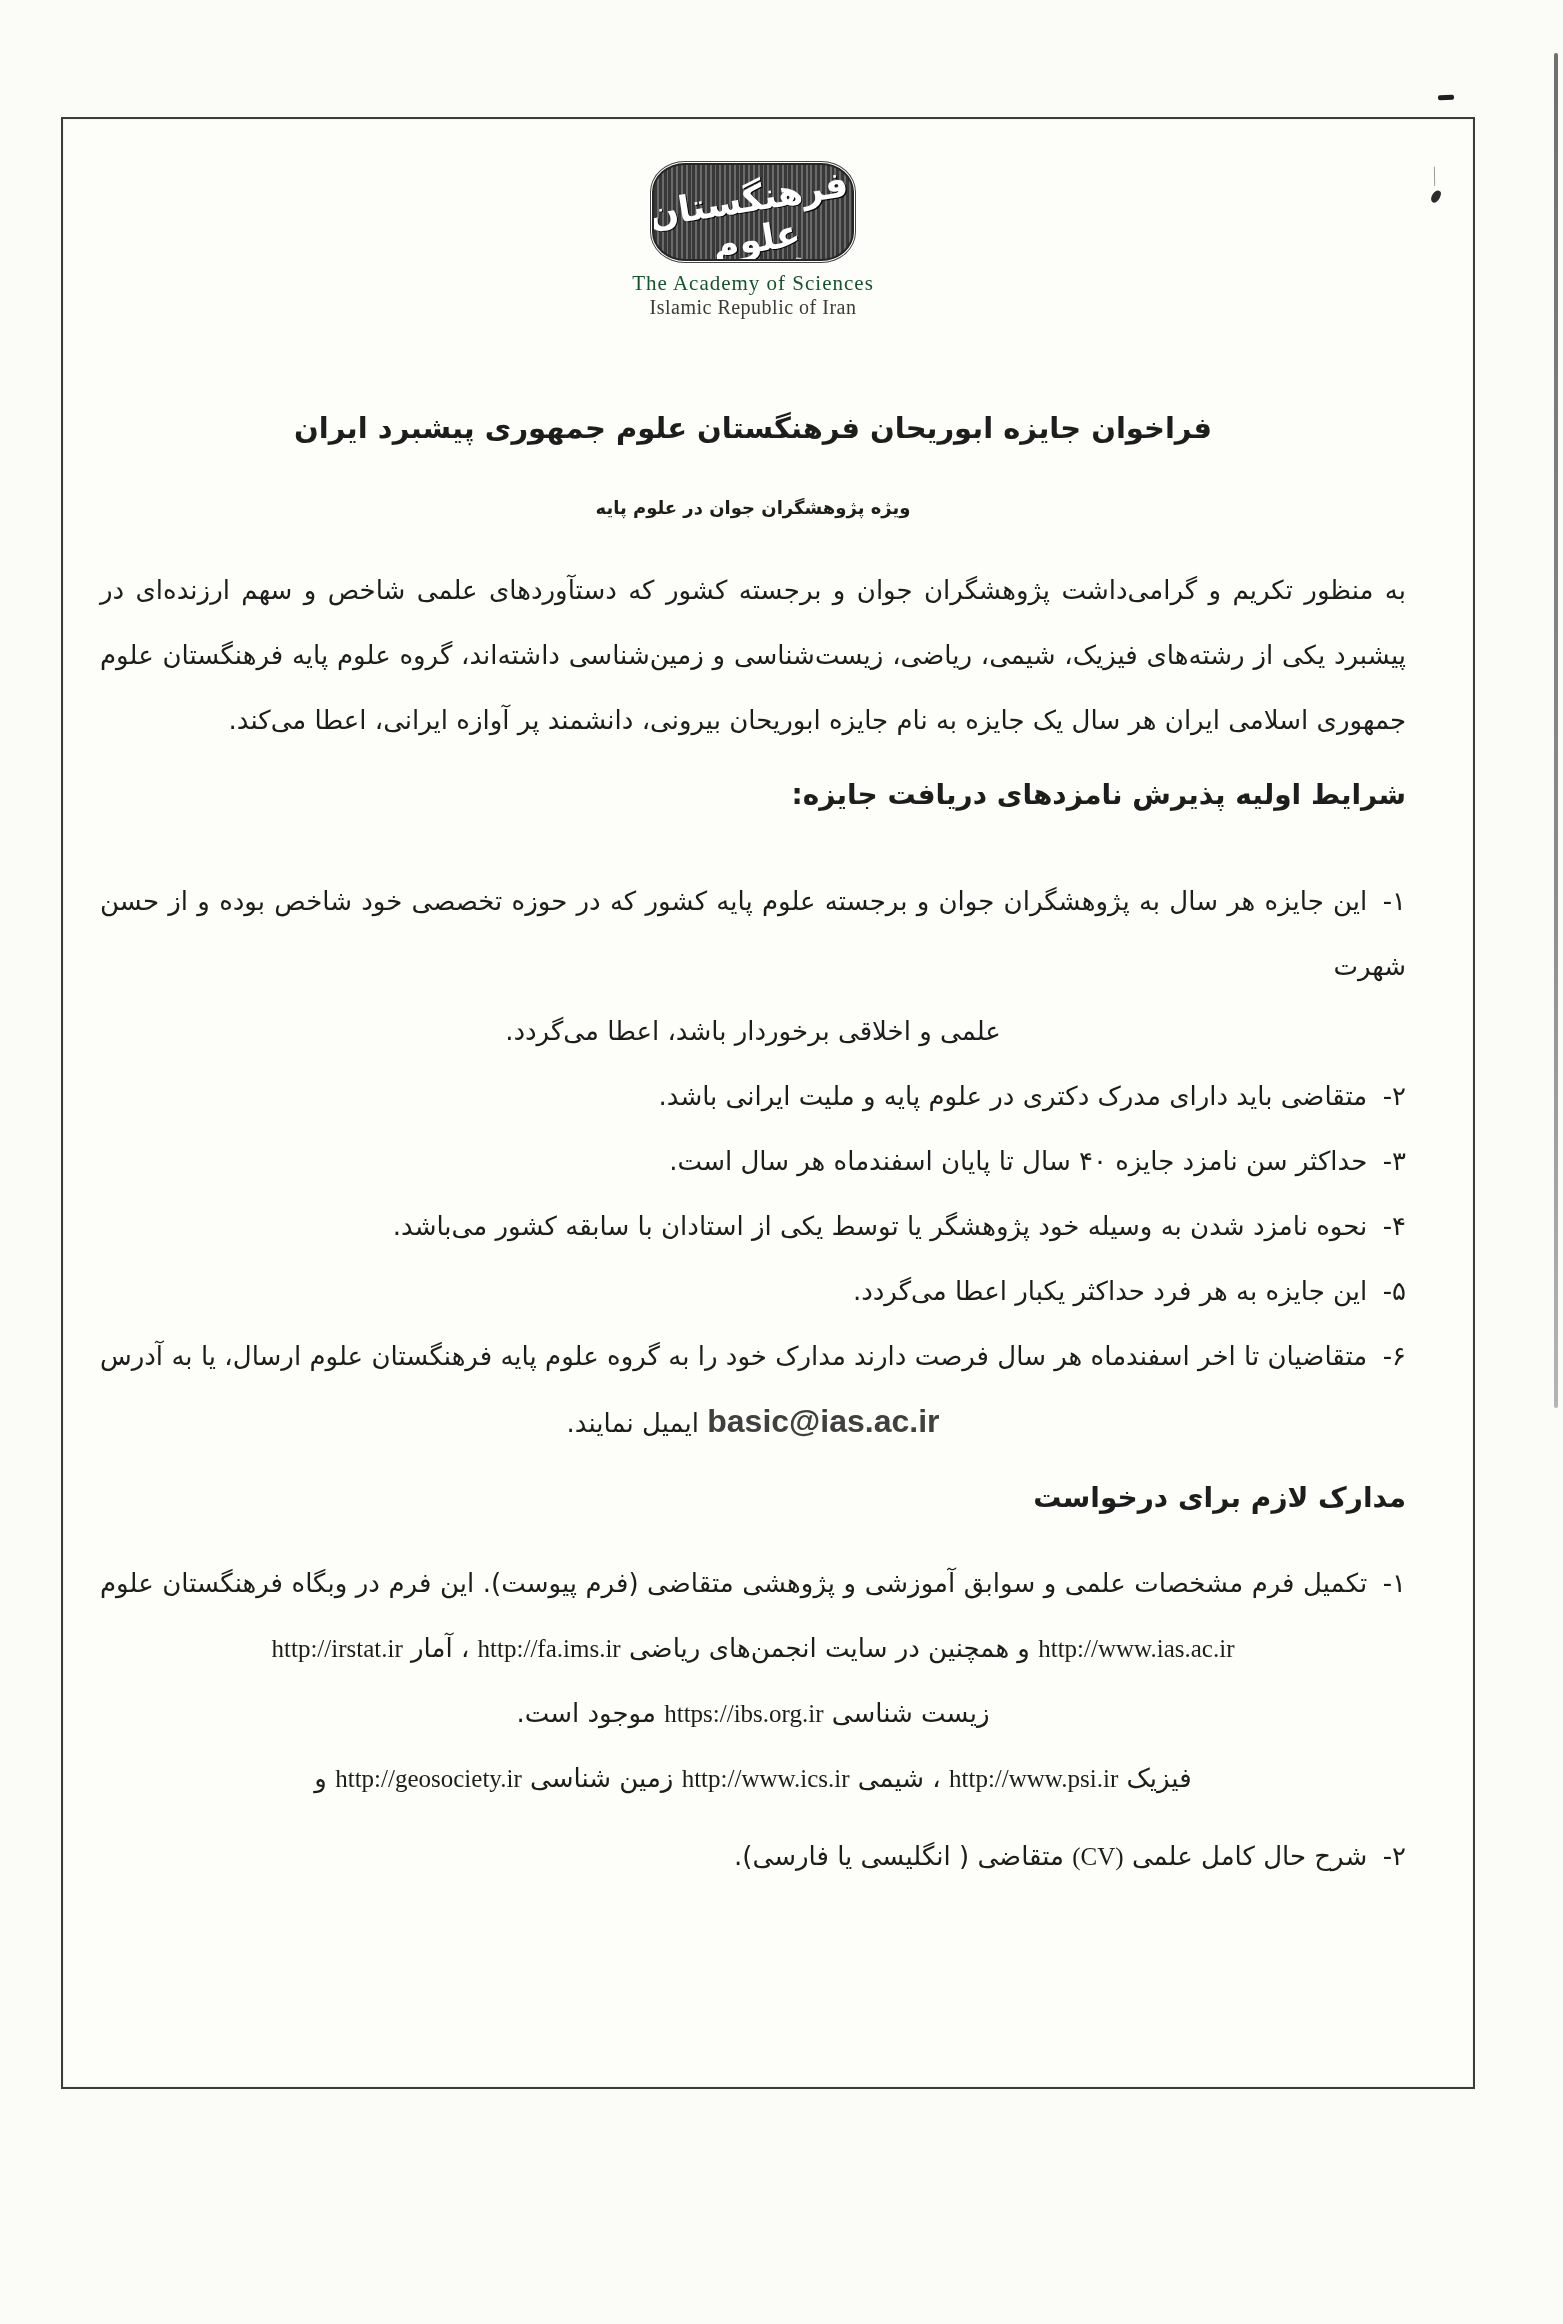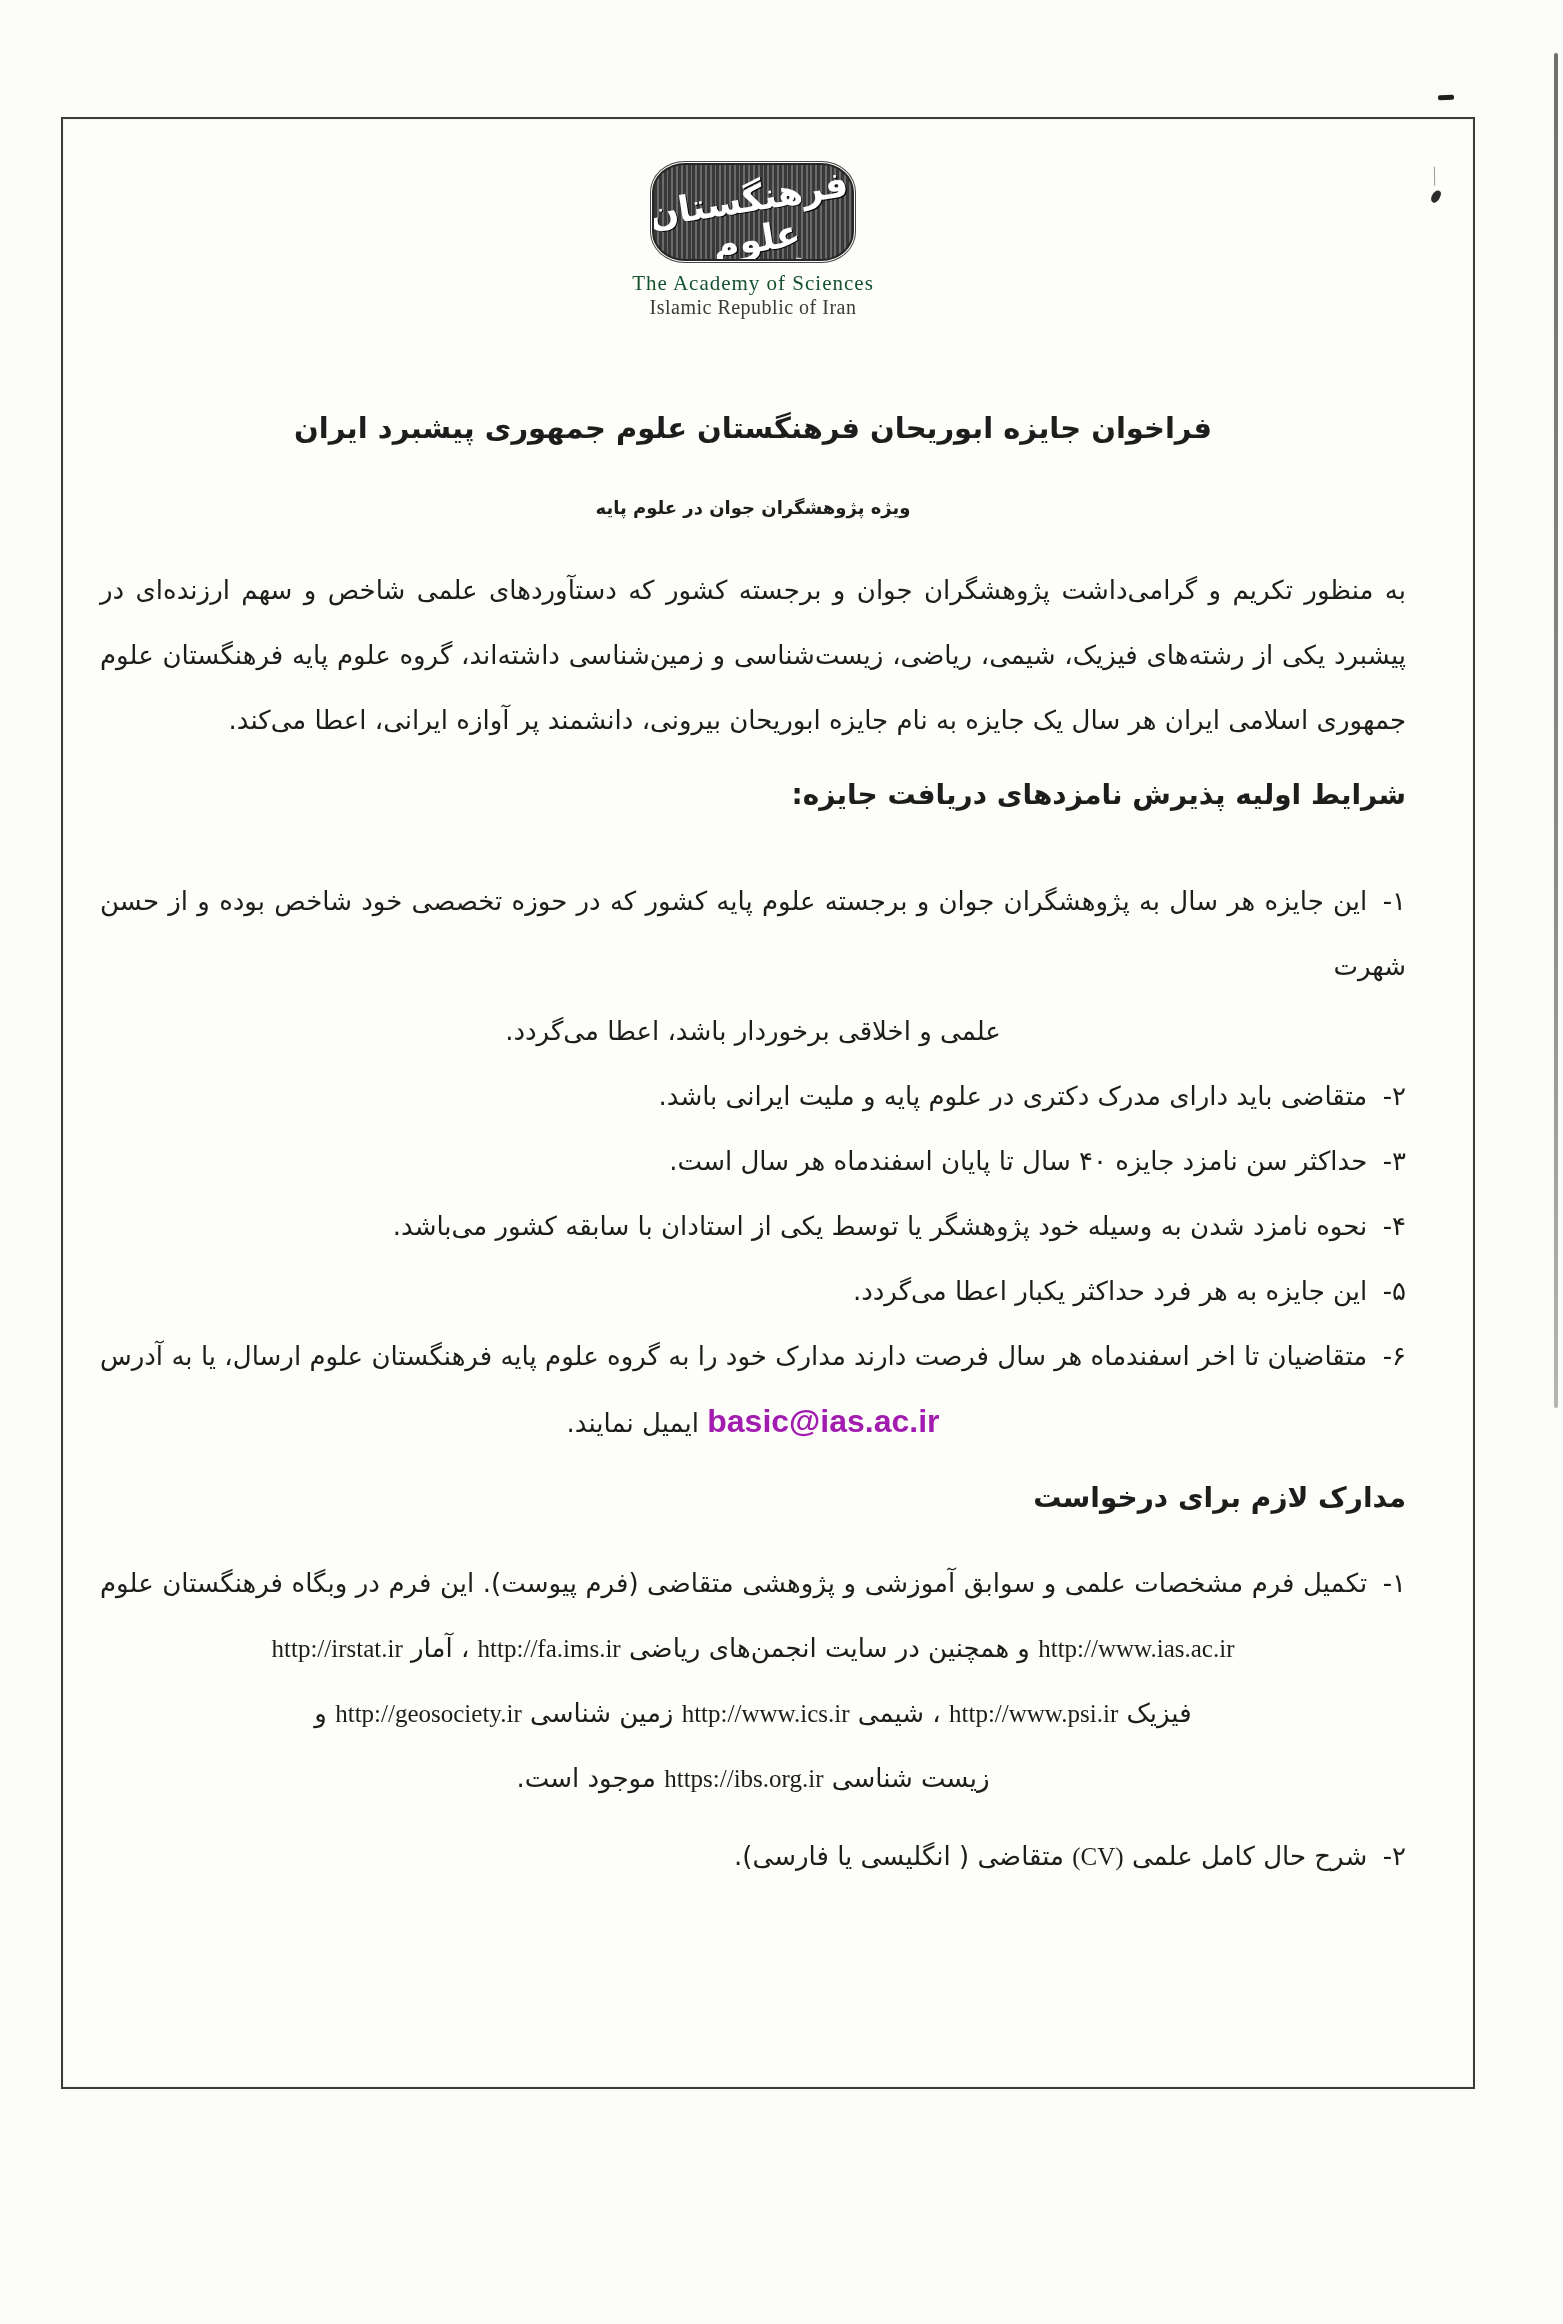--- a/index.html
+++ b/index.html
@@ -97,21 +97,21 @@
   .seg-url{
     font-family:"Liberation Serif","DejaVu Serif",serif;
     font-size:25px;
   }
   .seg-lat{
     font-family:"Liberation Serif","DejaVu Serif",serif;
     font-size:25px;
   }
   .seg-email{
     font-family:"Liberation Sans","DejaVu Sans",sans-serif;
-    font-size:32px;font-weight:bold;color:#a21caf;
+    font-size:32px;font-weight:bold;color:#404040;
   }
   
   .mark-dash{
     position:absolute;left:1438px;top:95px;
     width:16.3px;height:4.8px;background:#1f1f1f;
     border-radius:1.9px;transform:rotate(-3deg);
   }
   .mark-speck{
     position:absolute;left:1432px;top:190px;
     width:7.7px;height:12.5px;background:#2c2c2c;
@@ -159,22 +159,22 @@
         <div class="line l-right"><span class="num">۴-</span><span class="seg-fa">نحوه نامزد شدن به وسیله خود پژوهشگر یا توسط یکی از استادان با سابقه کشور می‌باشد.</span></div>
         <div class="line l-right"><span class="num">۵-</span><span class="seg-fa">این جایزه به هر فرد حداکثر یکبار اعطا می‌گردد.</span></div>
         <div class="line l-fill"><span class="num">۶-</span><span class="seg-fa">متقاضیان تا اخر اسفندماه هر سال فرصت دارند مدارک خود را به گروه علوم پایه فرهنگستان علوم ارسال، یا به آدرس</span></div>
         <div class="line l-center"><span class="seg-email" dir="ltr">basic@ias.ac.ir</span><span class="seg-fa"> ایمیل نمایند.</span></div>
       </div>
 
     <div class="heading h2">مدارک لازم برای درخواست</div>
     <div class="list second" id="list2">
         <div class="line l-fill"><span class="num">۱-</span><span class="seg-fa">تکمیل فرم مشخصات علمی و سوابق آموزشی و پژوهشی متقاضی (فرم پیوست). این فرم در وبگاه فرهنگستان علوم</span></div>
         <div class="line l-center"><span class="seg-url" dir="ltr">http://www.ias.ac.ir</span><span class="seg-fa"> و همچنین در سایت انجمن‌های ریاضی </span><span class="seg-url" dir="ltr">http://fa.ims.ir</span><span class="seg-fa"> ، آمار </span><span class="seg-url" dir="ltr">http://irstat.ir</span></div>
+        <div class="line l-center"><span class="seg-fa">زیست شناسی </span><span class="seg-url" dir="ltr">https://ibs.org.ir</span><span class="seg-fa"> موجود است.</span></div>
         <div class="line l-center"><span class="seg-fa">فیزیک </span><span class="seg-url" dir="ltr">http://www.psi.ir</span><span class="seg-fa"> ، شیمی </span><span class="seg-url" dir="ltr">http://www.ics.ir</span><span class="seg-fa"> زمین شناسی </span><span class="seg-url" dir="ltr">http://geosociety.ir</span><span class="seg-fa"> و</span></div>
-        <div class="line l-center"><span class="seg-fa">زیست شناسی </span><span class="seg-url" dir="ltr">https://ibs.org.ir</span><span class="seg-fa"> موجود است.</span></div>
         <div class="line l-right gap-top"><span class="num">۲-</span><span class="seg-fa">شرح حال کامل علمی </span><span class="seg-lat" dir="ltr">(CV)</span><span class="seg-fa">  متقاضی ( انگلیسی یا فارسی).</span></div>
       </div>
 
   </div>
 </div>
 
 <div class="mark-dash"></div>
 <div class="mark-speck"></div>
 <div class="scan-edge"></div>
 

